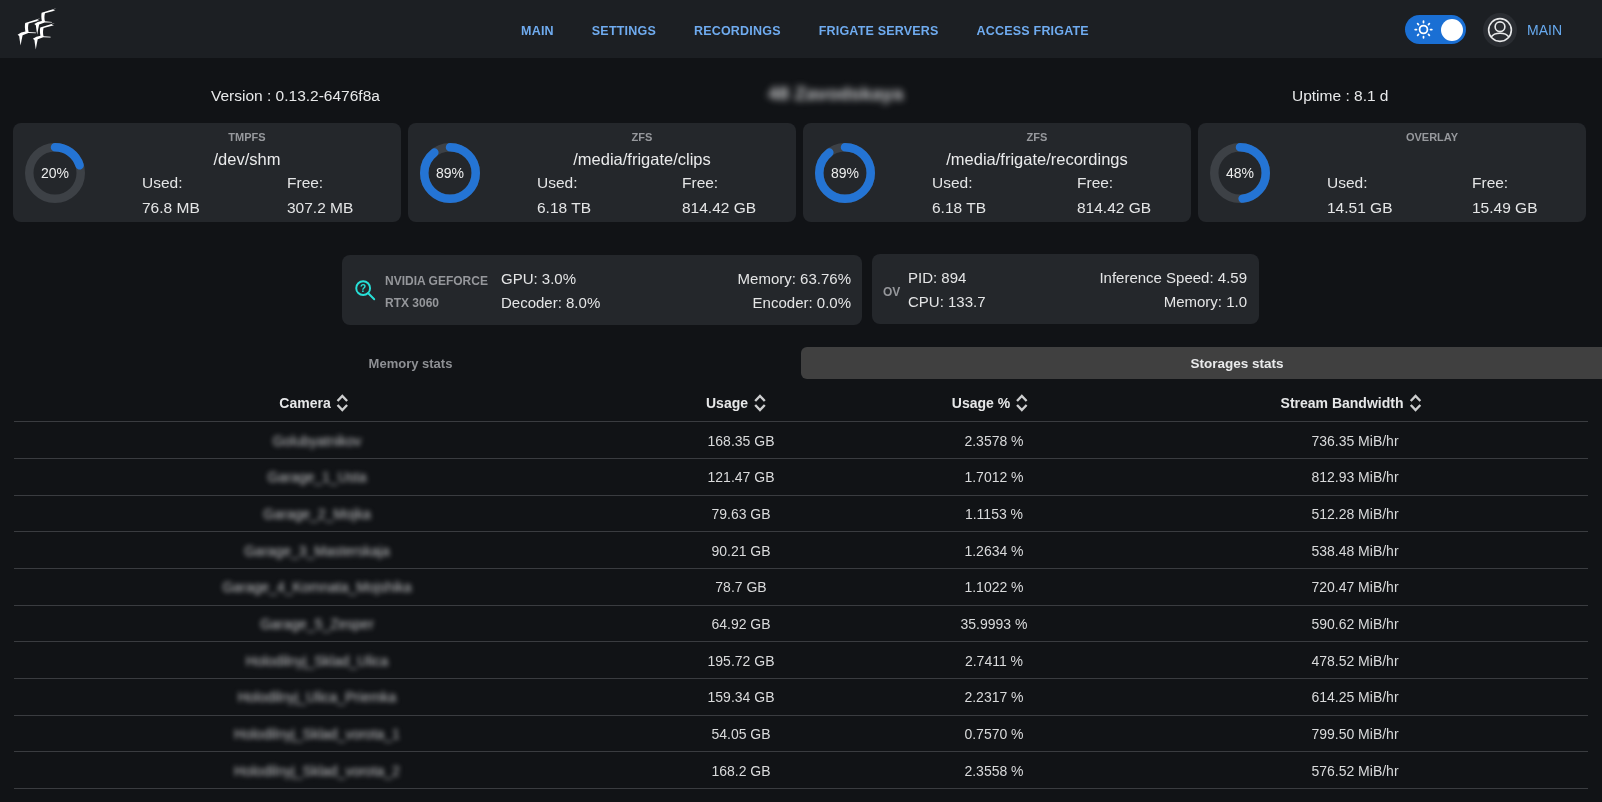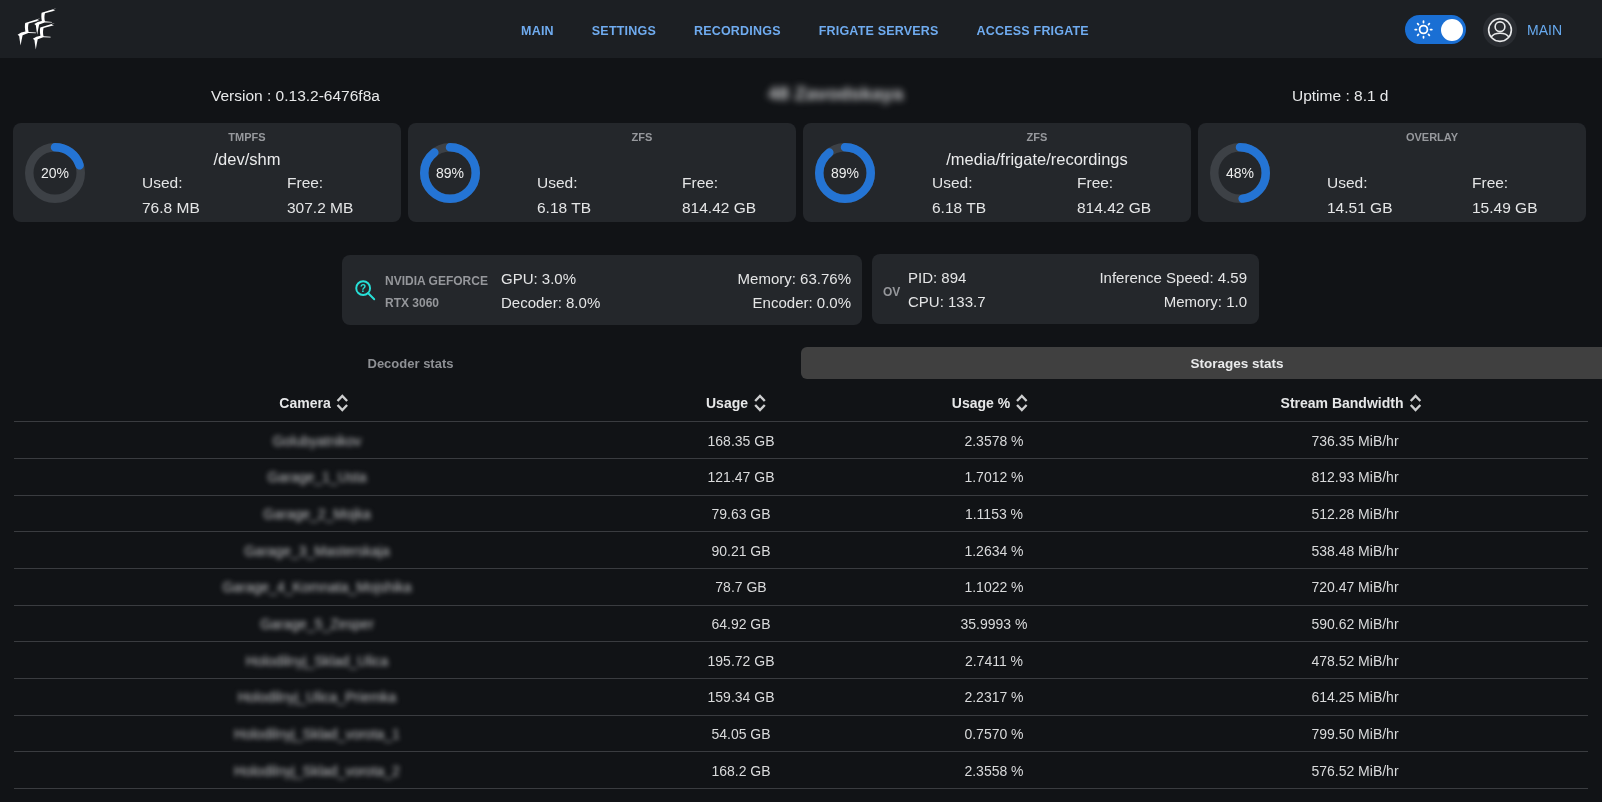--- a/index.html
+++ b/index.html
@@ -103,20 +103,21 @@
   </div>
     <div class="card statcard" style="left:408px">
     <div class="donut">
       <svg width="60" height="60" viewBox="0 0 60 60">
         <circle cx="30" cy="30" r="25.75" fill="none" stroke="#3d4146" stroke-width="8.5"></circle>
         <circle cx="30" cy="30" r="25.75" fill="none" stroke="#2474d4" stroke-width="8.5" stroke-dasharray="143.99489927728817 161.79202165987434" stroke-dashoffset="0" stroke-linecap="round" transform="rotate(-90 30 30)"></circle>
       </svg>
       <div class="pct">89%</div>
     </div>
     <div class="cardtitle">ZFS</div>
+    <div class="cardpath">/media/frigate/clips</div>
     <div class="lbl" style="left:129px;top:51px">Used:</div>
     <div class="lbl" style="left:274px;top:51px">Free:</div>
     <div class="lbl" style="left:129px;top:76px">6.18 TB</div>
     <div class="lbl" style="left:274px;top:76px">814.42 GB</div>
   </div>
     <div class="card statcard" style="left:803px">
     <div class="donut">
       <svg width="60" height="60" viewBox="0 0 60 60">
         <circle cx="30" cy="30" r="25.75" fill="none" stroke="#3d4146" stroke-width="8.5"></circle>
         <circle cx="30" cy="30" r="25.75" fill="none" stroke="#2474d4" stroke-width="8.5" stroke-dasharray="143.99489927728817 161.79202165987434" stroke-dashoffset="0" stroke-linecap="round" transform="rotate(-90 30 30)"></circle>
@@ -160,21 +161,21 @@
   <div class="gval" style="right:11px;top:39px">Encoder: 0.0%</div>
 </div>
 <div class="card gpucard" style="left:872px;width:387px;top:254px">
   <div class="gname" style="left:11px;top:31px">OV</div>
   <div class="gval" style="left:36px;top:15px">PID: 894</div>
   <div class="gval" style="left:36px;top:39px">CPU: 133.7</div>
   <div class="gval" style="right:12px;top:15px">Inference Speed: 4.59</div>
   <div class="gval" style="right:12px;top:39px">Memory: 1.0</div>
 </div>
 
-<div id="tabs1">Decoder stats</div>
+<div id="tabs1">Memory stats</div>
 <div id="tabs2">Storages stats</div>
 
 <div id="thead">
   <div class="th" style="left:314px">Camera <svg width="12" height="18" viewBox="0 0 12 18" fill="none" stroke="#cdcecf" stroke-width="2.4">
         <path d="M1.2 7 L6 2 L10.8 7"></path>
         <path d="M1.2 11 L6 16 L10.8 11"></path>
       </svg></div>
   <div class="th" style="left:736px">Usage <svg width="12" height="18" viewBox="0 0 12 18" fill="none" stroke="#cdcecf" stroke-width="2.4">
         <path d="M1.2 7 L6 2 L10.8 7"></path>
         <path d="M1.2 11 L6 16 L10.8 11"></path>

